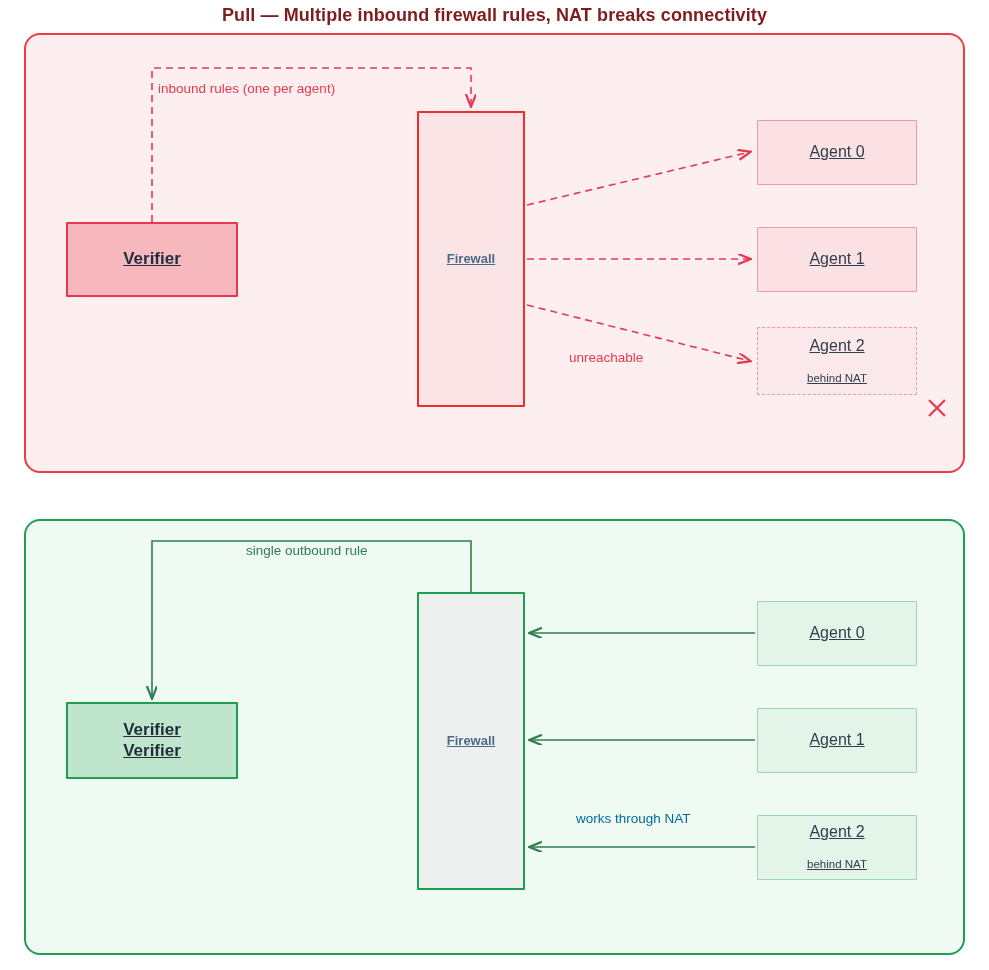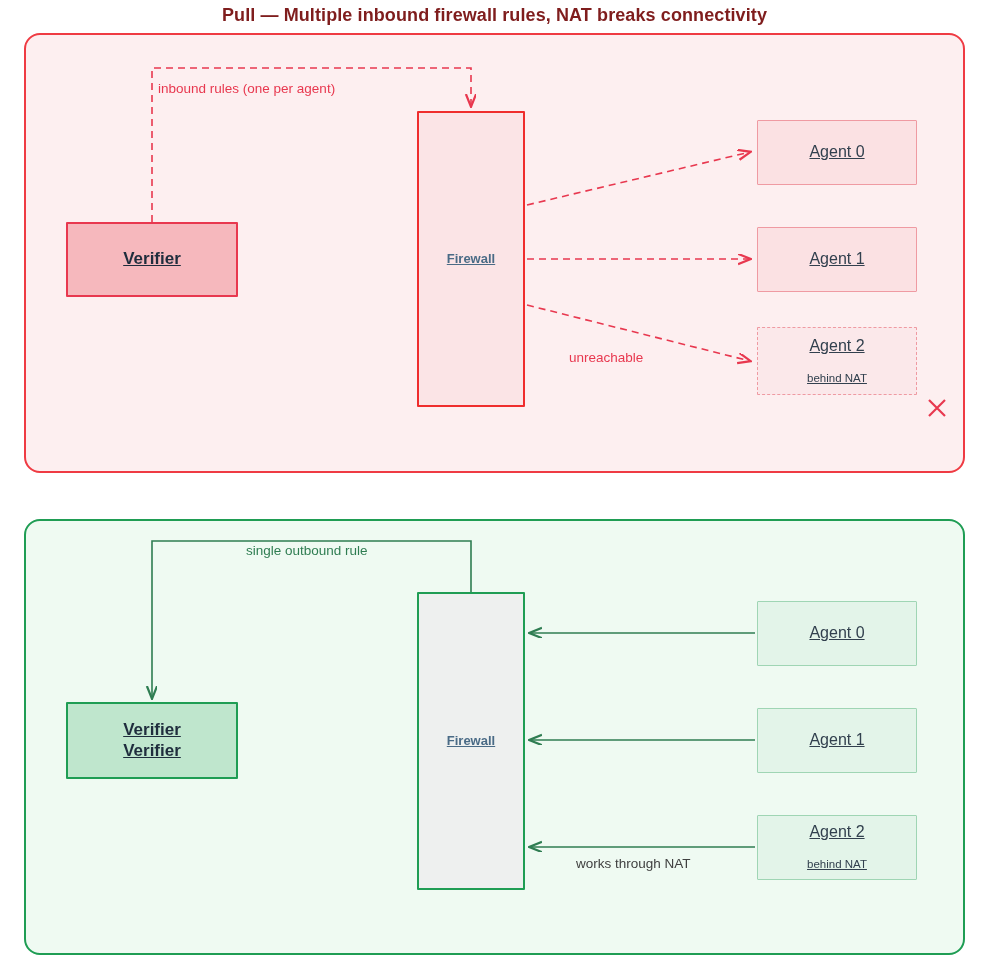--- a/index.html
+++ b/index.html
@@ -140,21 +140,21 @@
 
   
   .edge-label {
     position: absolute;
     font-size: 13.5px;
     white-space: nowrap;
   }
   #label-inbound { left: 158px; top: 81px; color: #e8384f; }
   #label-unreachable { left: 569px; top: 350px; color: #e8384f; }
   #label-outbound { left: 246px; top: 543px; color: #2f7d52; }
-  #label-nat { left: 576px; top: 856px; color: #404040; text-align: center; }
+  #label-nat { left: 576px; top: 811px; color: #0369a1; text-align: center; }
 
   
   svg.overlay {
     position: absolute;
     left: 0; top: 0;
     width: 989px;
     height: 970px;
     pointer-events: none;
   }
 </style>

